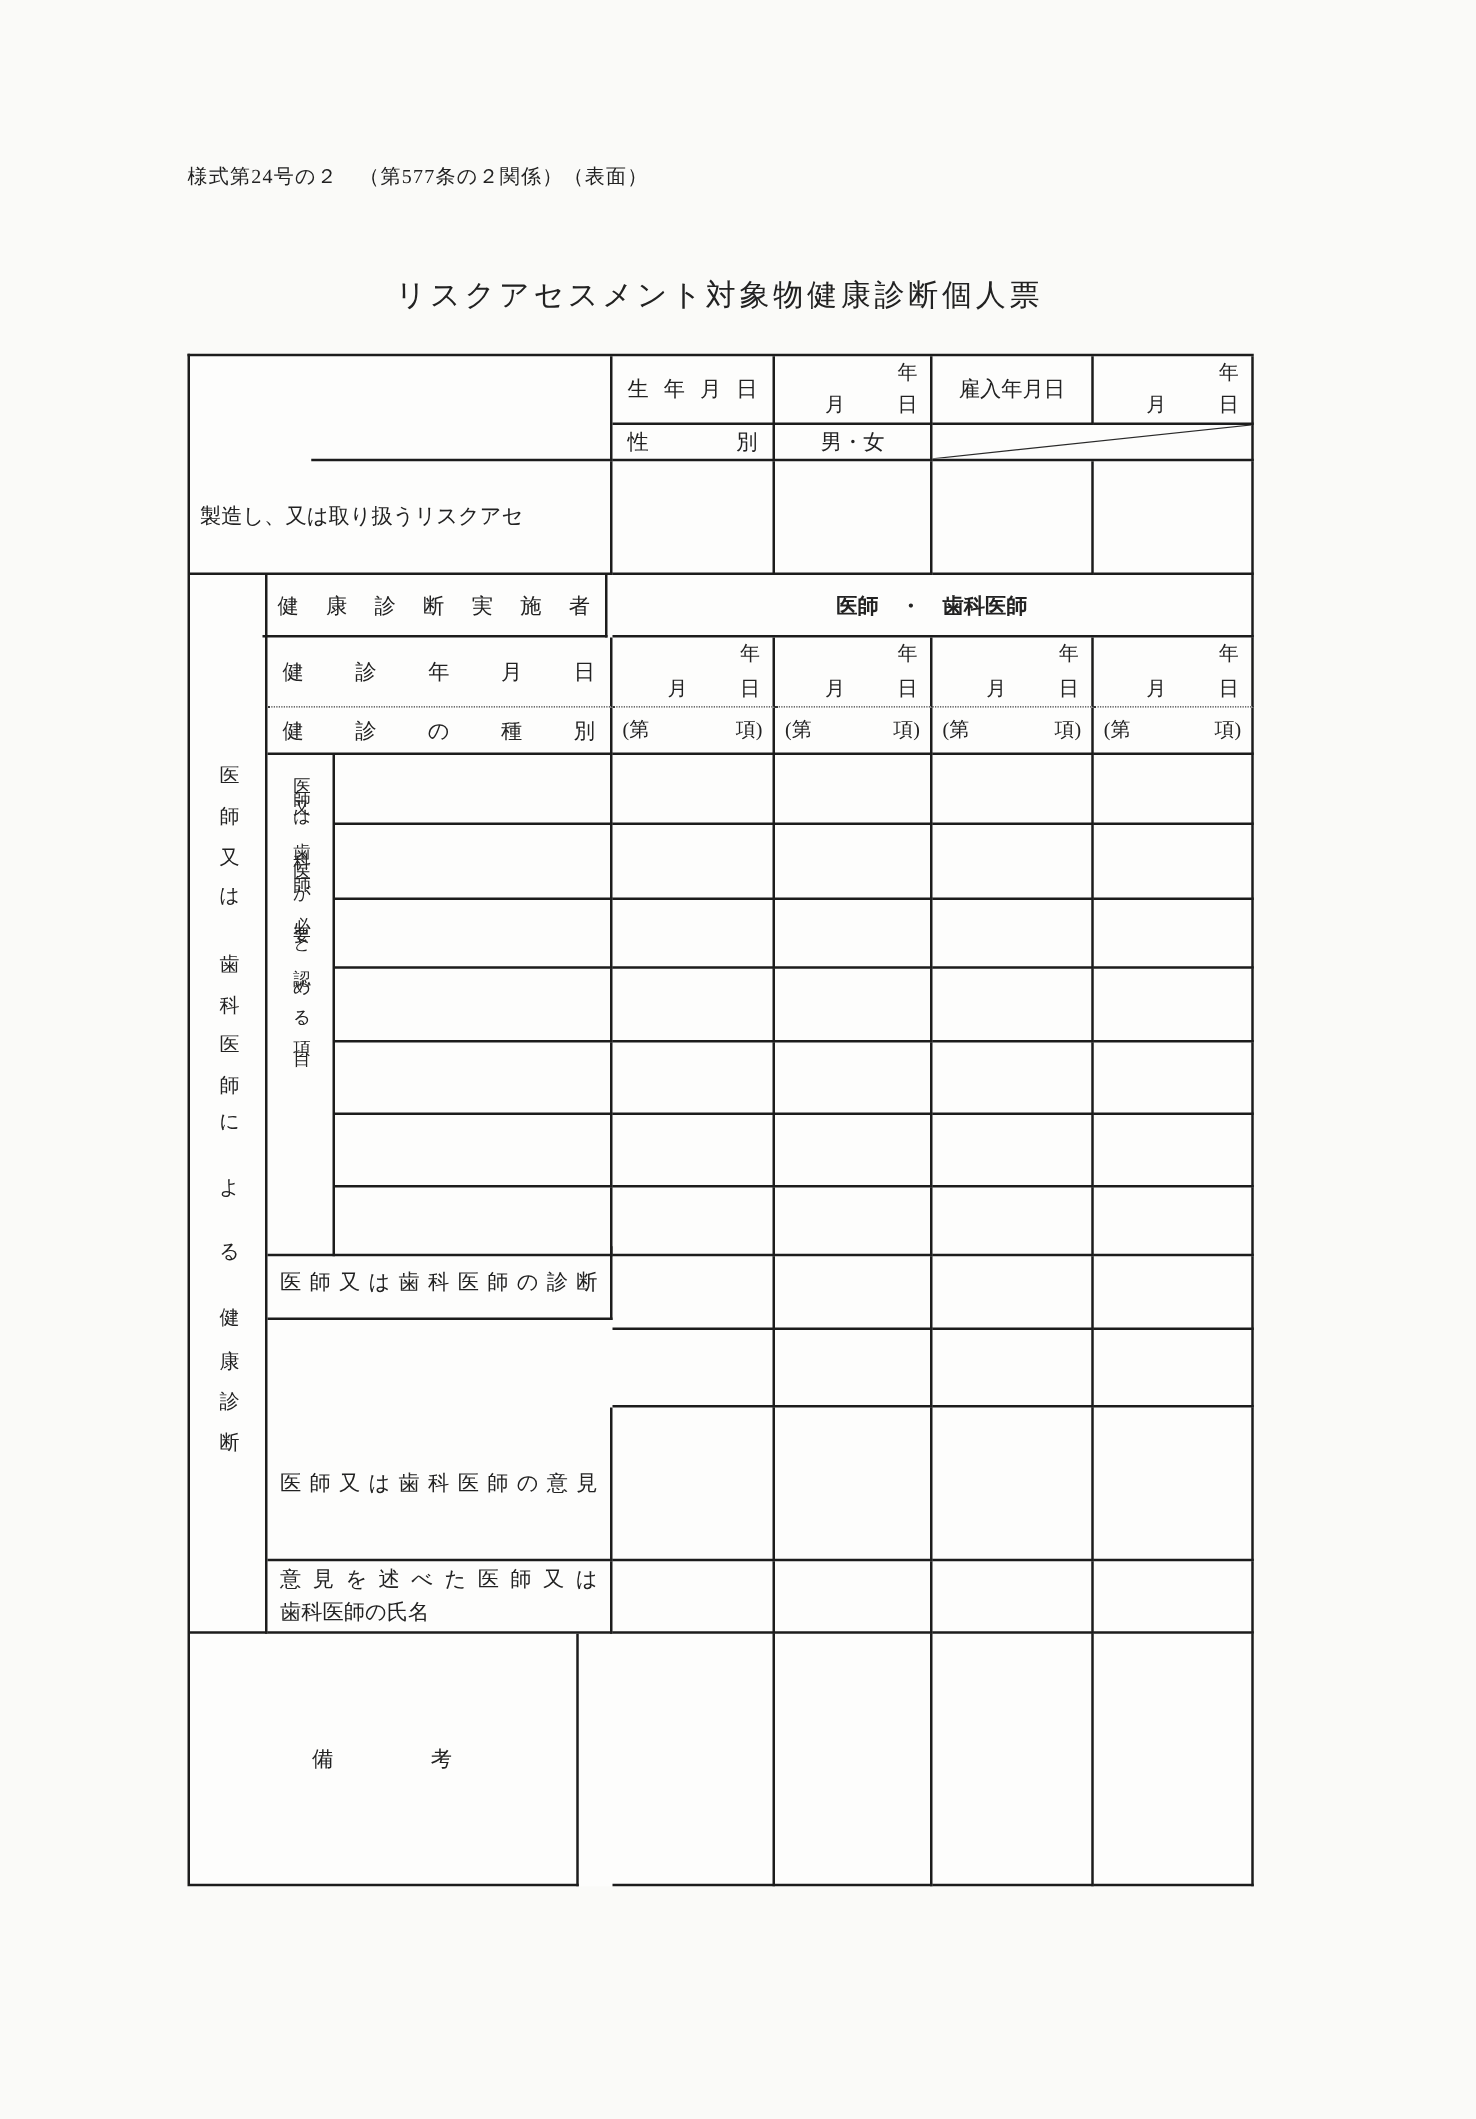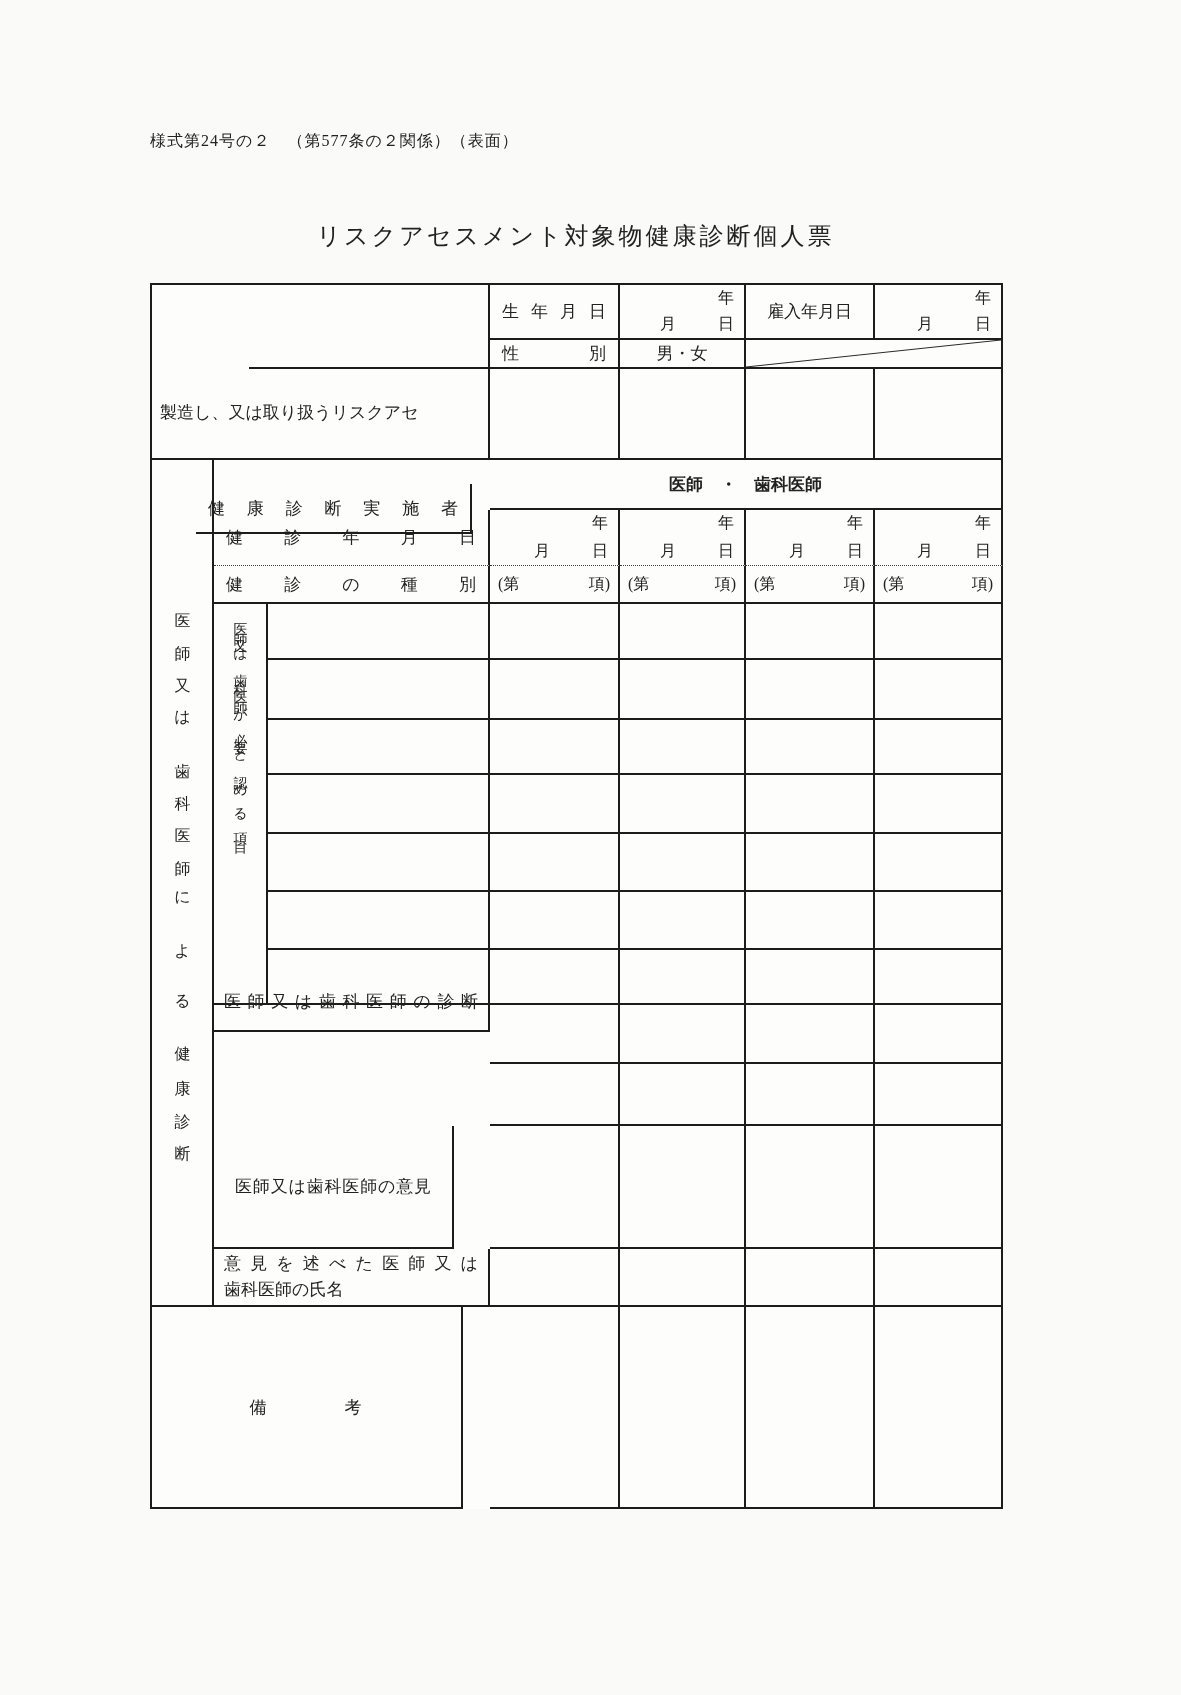--- a/index.html
+++ b/index.html
@@ -110,21 +110,21 @@
     </div>
     <div class="cell" style="left:338px;top:84px;width:130px;height:91px;"></div>
     <div class="cell" style="left:468px;top:84px;width:126px;height:91px;"></div>
     <div class="cell" style="left:594px;top:84px;width:129px;height:91px;"></div>
     <div class="cell" style="left:723px;top:84px;width:128px;height:91px;"></div>
 
     <div class="cell vcell v-outer" style="left:0;top:175px;width:62px;height:847px;">
       <span class="vtext">医師又は歯科医師による健康診断</span>
     </div>
 
-    <div class="cell lab" style="left:44px;top:175px;width:276px;height:50px;margin-top:24px;">
+    <div class="cell lab" style="left:58px;top:175px;width:276px;height:50px;">
       <div class="jl">健康診断実施者</div>
     </div>
     <div class="cell ctr" style="left:338px;top:175px;width:513px;height:50px;font-weight:bold;">
       <span>医師　・　歯科医師</span>
     </div>
 
     <div class="cell lab dot-b" style="left:62px;top:225px;width:276px;height:56px;">
       <div class="jl">健診年月日</div>
     </div>
     <div class="cell date-cell dot-b" style="left:338px;top:225px;width:130px;height:56px;">
@@ -215,34 +215,34 @@
     <div class="cell" style="left:468px;top:607px;width:126px;height:58px;"></div>
     <div class="cell" style="left:594px;top:607px;width:129px;height:58px;"></div>
     <div class="cell" style="left:723px;top:607px;width:128px;height:58px;"></div>
 
     <div class="cell" style="left:116px;top:665px;width:222px;height:55px;"></div>
     <div class="cell" style="left:338px;top:665px;width:130px;height:55px;"></div>
     <div class="cell" style="left:468px;top:665px;width:126px;height:55px;"></div>
     <div class="cell" style="left:594px;top:665px;width:129px;height:55px;"></div>
     <div class="cell" style="left:723px;top:665px;width:128px;height:55px;"></div>
 
-    <div class="cell lab" style="left:62px;top:688px;width:276px;height:59px;padding:0 10px;align-items:flex-end;">
+    <div class="cell lab" style="left:62px;top:712px;width:276px;height:59px;padding:0 10px;align-items:flex-end;">
       <div class="jl">医師又は歯科医師の診断</div>
     </div>
     <div class="cell" style="left:338px;top:720px;width:130px;height:59px;"></div>
     <div class="cell" style="left:468px;top:720px;width:126px;height:59px;"></div>
     <div class="cell" style="left:594px;top:720px;width:129px;height:59px;"></div>
     <div class="cell" style="left:723px;top:720px;width:128px;height:59px;"></div>
 
     <div class="cell" style="left:338px;top:779px;width:130px;height:62px;"></div>
     <div class="cell" style="left:468px;top:779px;width:126px;height:62px;"></div>
     <div class="cell" style="left:594px;top:779px;width:129px;height:62px;"></div>
     <div class="cell" style="left:723px;top:779px;width:128px;height:62px;"></div>
 
-    <div class="cell lab" style="left:62px;top:841px;width:240px;height:123px;padding:0 21px;">
+    <div class="cell lab" style="left:62px;top:841px;width:276px;height:123px;padding:0 10px;">
       <div class="jl">医師又は歯科医師の意見</div>
     </div>
     <div class="cell" style="left:338px;top:841px;width:130px;height:123px;"></div>
     <div class="cell" style="left:468px;top:841px;width:126px;height:123px;"></div>
     <div class="cell" style="left:594px;top:841px;width:129px;height:123px;"></div>
     <div class="cell" style="left:723px;top:841px;width:128px;height:123px;"></div>
 
     <div class="cell lab two-line" style="left:62px;top:964px;width:276px;height:58px;padding:0 10px;">
       <div class="jl">意見を述べた医師又は</div>
       <div class="pl">歯科医師の氏名</div>

